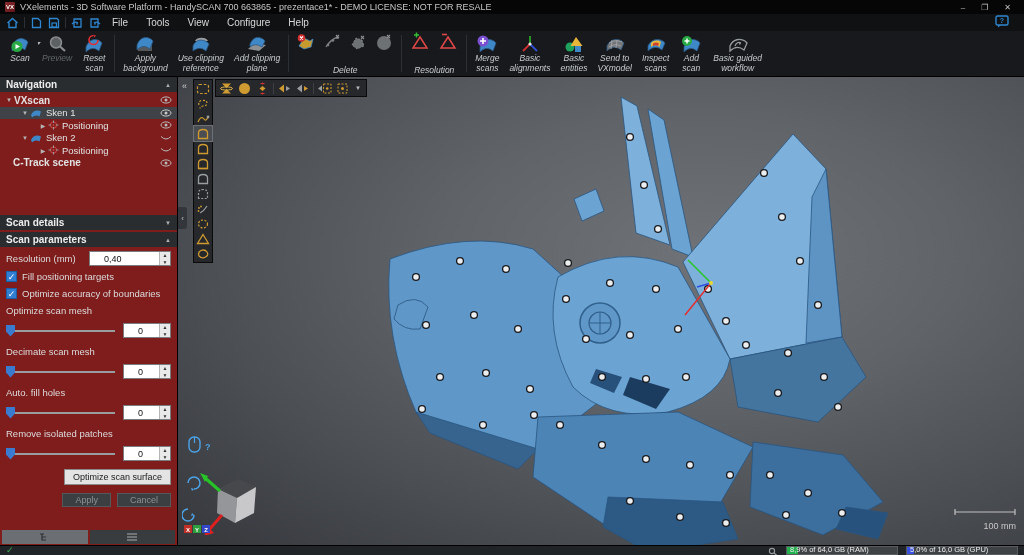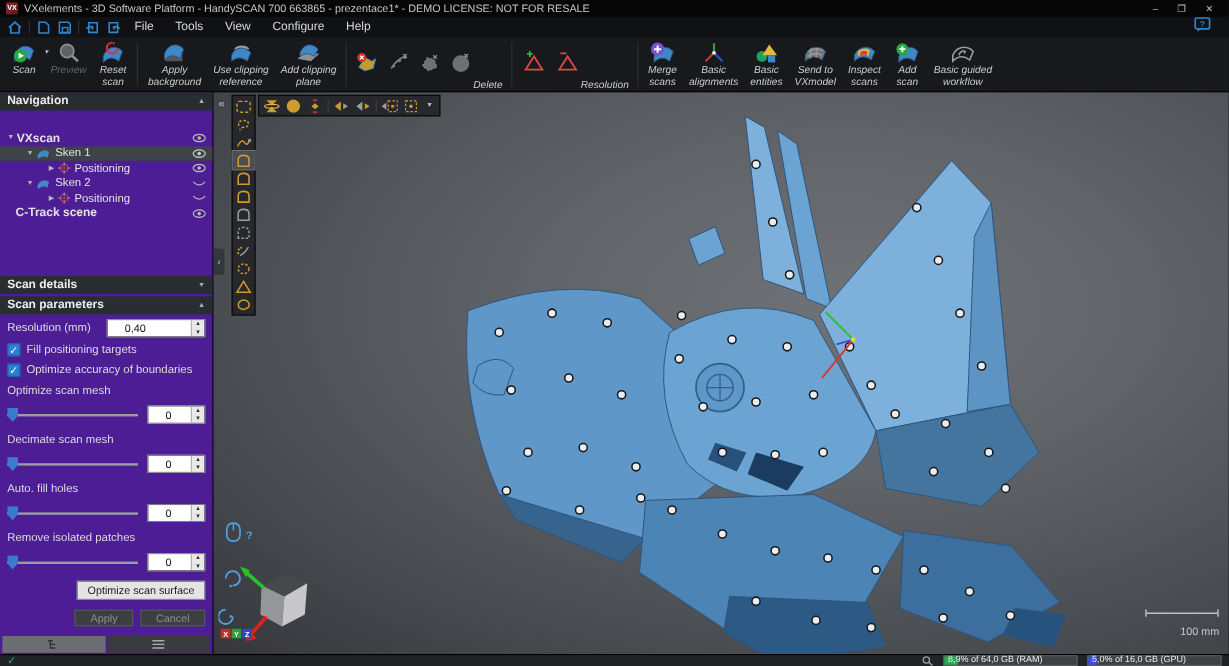--- a/index.html
+++ b/index.html
@@ -21,34 +21,34 @@
   .menu-item { font-size:10px; color:#d8d8d8; padding:0 9px; line-height:17px; }
   .feedback-ico { margin-left:auto; margin-right:10px; }
 
   
   .ribbon { height:46px; background:#17191c; border-bottom:1px solid #000; display:flex; align-items:stretch; padding:0 3px;font-style:italic; }
   .rb-btn { display:flex; flex-direction:column; align-items:center; padding:2px 5px 1px; position:relative; }
   .rb-ico { height:21px; display:flex; align-items:center; justify-content:center; position:relative; }
   .rb-lbl { font-size:8.5px; line-height:9.5px; color:#c9ccce; text-align:center; white-space:nowrap; }
   .rb-btn.disabled .rb-lbl { color:#63676a; }
   .rb-sep { width:1px; background:#2c3034; margin:4px 3px; }
-  .rb-group { display:flex; align-items:center; padding:2px 4px 1px; }
+  .rb-group { display:flex; flex-direction:column; align-items:center; padding:2px 4px 1px; }
   .rb-group-icons { display:flex; gap:6px; height:21px; align-items:center; }
   .rb-group-lbl { margin-top:auto; font-size:8.5px; line-height:9.5px; color:#c9ccce; }
   .scan-caret { position:absolute; right:-3px; top:8px; font-size:6px; color:#b8b8b8; }
 
   
   .main { display:flex; height:468px; }
 
   
-  .lpanel { width:178px; background:#4c1d95; border-right:1px solid #000; display:flex; flex-direction:column; }
+  .lpanel { width:178px; background:#7f1d1d; border-right:1px solid #000; display:flex; flex-direction:column; }
   .phead { height:15px; background:#2a2d30; display:flex; align-items:center; justify-content:space-between;
            padding:0 6px; font-size:10px; font-weight:bold; color:#ededed; flex:none; }
   .phead .chev { font-size:6px; color:#b0b0b0; font-weight:normal; }
-  .tree { padding-top:17px; flex:none; }
+  .tree { padding-top:2px; flex:none; }
   .trow { height:12.5px; display:flex; align-items:center; font-size:9.5px; color:#e2e2e2; padding-right:5px; }
   .trow.bold { font-weight:bold; font-size:10px; }
   .trow.sel { background:#3f4347; }
   .exp { width:10px; text-align:center; font-size:6px; color:#b4b4b4; flex:none; }
   .tico { margin-right:3px; display:flex; flex:none; }
   .eye { margin-left:auto; display:flex; }
   .nav-spacer { height:46px; flex:none; }
 
   .pbody { padding:4px 6px 0; flex:none; }
   .prow { display:flex; align-items:center; margin-bottom:5px; }

